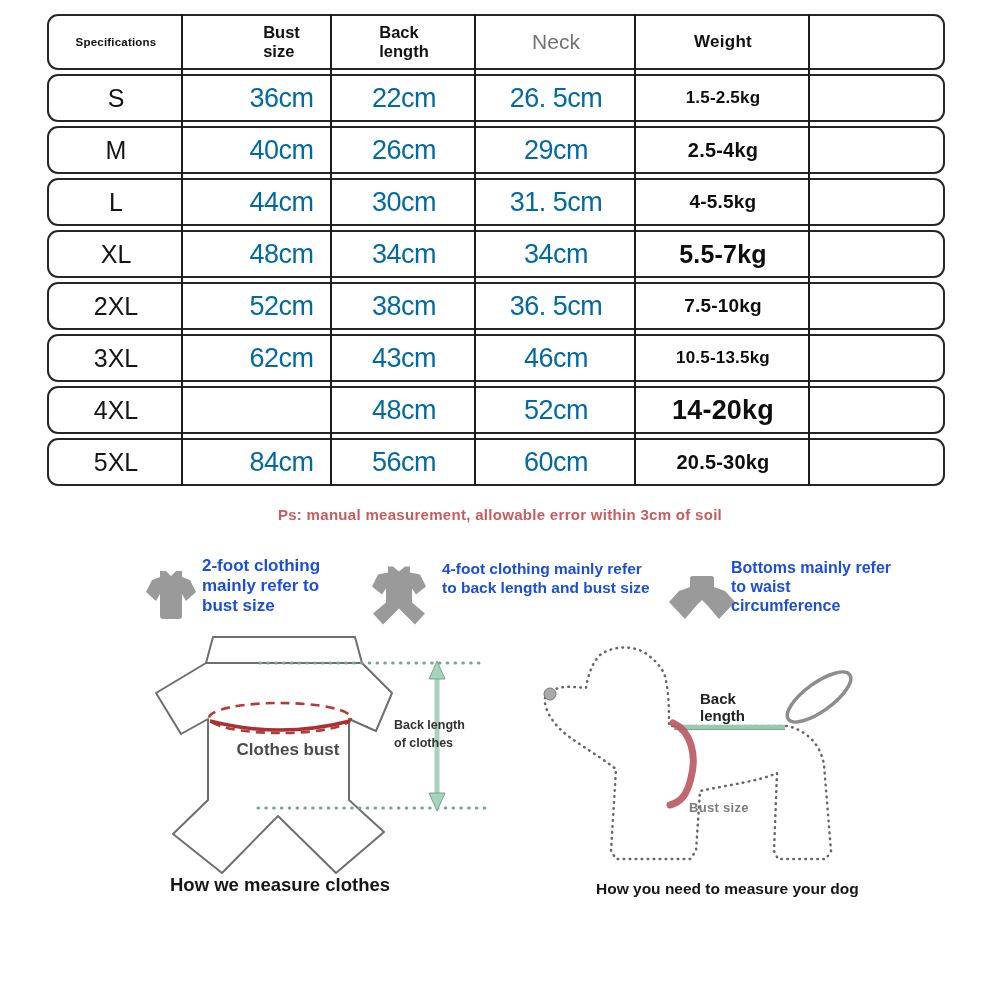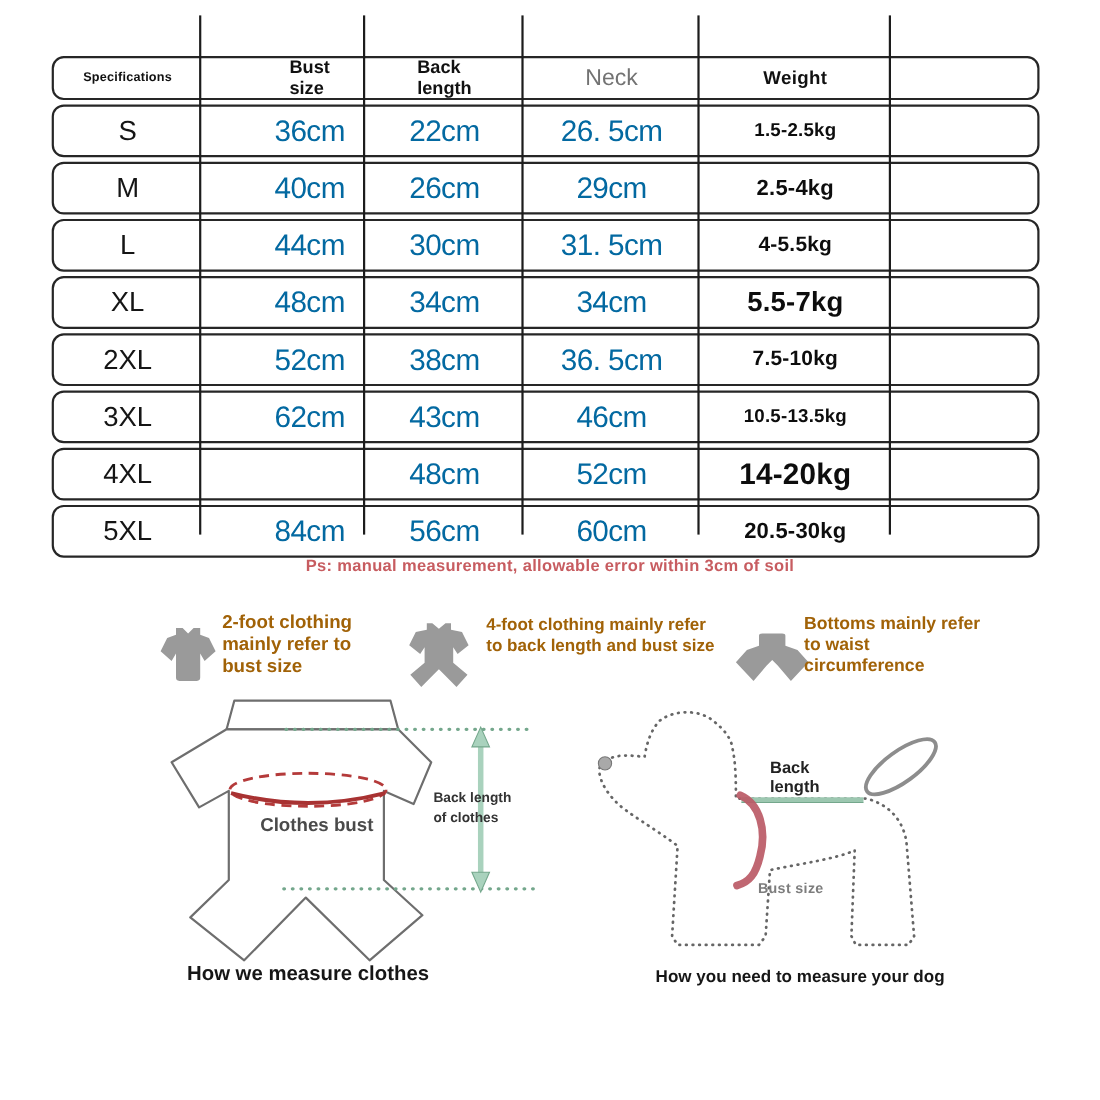--- a/index.html
+++ b/index.html
@@ -3,21 +3,21 @@
 <meta charset="utf-8">
 <style>
   html,body{margin:0;padding:0;background:#fff;}
   .page{position:relative;width:1000px;height:1000px;background:#fff;overflow:hidden;
         font-family:"Liberation Sans",sans-serif;color:#111;}
 
   
   .size-table{position:absolute;left:47px;top:14px;width:898px;height:472px;}
   .t-row{position:relative;height:48px;margin-bottom:4px;border:2px solid #262626;
          border-radius:11px;background:#fff;box-sizing:border-box;}
-  .t-row.t-header{height:40px;margin-top:37px;}
+  .t-row.t-header{height:56px;}
   .cell{position:absolute;top:0;height:100%;display:flex;align-items:center;justify-content:center;
         box-sizing:border-box;}
   .c1{left:0;width:134px;} .c2{left:134px;width:149px;padding-left:48px;} .c3{left:283px;width:144px;}
   .c4{left:427px;width:160px;} .c5{left:587px;width:174px;} .c6{left:761px;width:133px;}
   .vline{position:absolute;top:0;width:2px;height:472px;background:#1c1c1c;z-index:5;}
   .th-spec{font-size:11.5px;font-weight:bold;letter-spacing:.2px;}
   .th-two{font-size:16.5px;font-weight:bold;line-height:1.15;white-space:pre-line;text-align:left;}
   .th-neck{font-size:21px;font-weight:400;color:#737373;}
   .th-weight{font-size:17px;font-weight:bold;letter-spacing:.3px;}
   .v-size{font-size:25px;color:#151515;}
@@ -25,21 +25,21 @@
   .v-weight{font-weight:bold;color:#0d0d0d;letter-spacing:.2px;}
   .w-sm{font-size:17px;text-align:center;} .w-md{font-size:20px;} .w-lg{font-size:19px;}
   .w-xl{font-size:25px;} .w-xxl{font-size:27px;}
 
   
   .note{position:absolute;left:0;top:506px;width:100%;text-align:center;
         font-size:15px;font-weight:bold;color:#c75c60;letter-spacing:.3px;}
 
   
   .legend-icon{position:absolute;}
-  .legend-text{position:absolute;font-weight:bold;color:#a16207;}
+  .legend-text{position:absolute;font-weight:bold;color:#1d4ed8;}
   .lt1{left:202px;top:556px;width:154px;font-size:17px;line-height:1.18;}
   .lt2{left:442px;top:560px;width:216px;font-size:15.5px;line-height:1.2;}
   .lt3{left:731px;top:558px;width:162px;font-size:16px;line-height:1.2;}
 
   
   .diag{position:absolute;}
   .lbl{position:absolute;font-weight:bold;}
   .lbl-backlen-clothes{left:394px;top:716px;width:86px;font-size:12.5px;line-height:1.45;color:#333;}
   .lbl-clothes-bust{left:228px;top:740px;width:120px;text-align:center;font-size:17px;color:#4a4a4a;}
   .caption-left{left:170px;top:874px;font-size:18.5px;color:#161616;}

